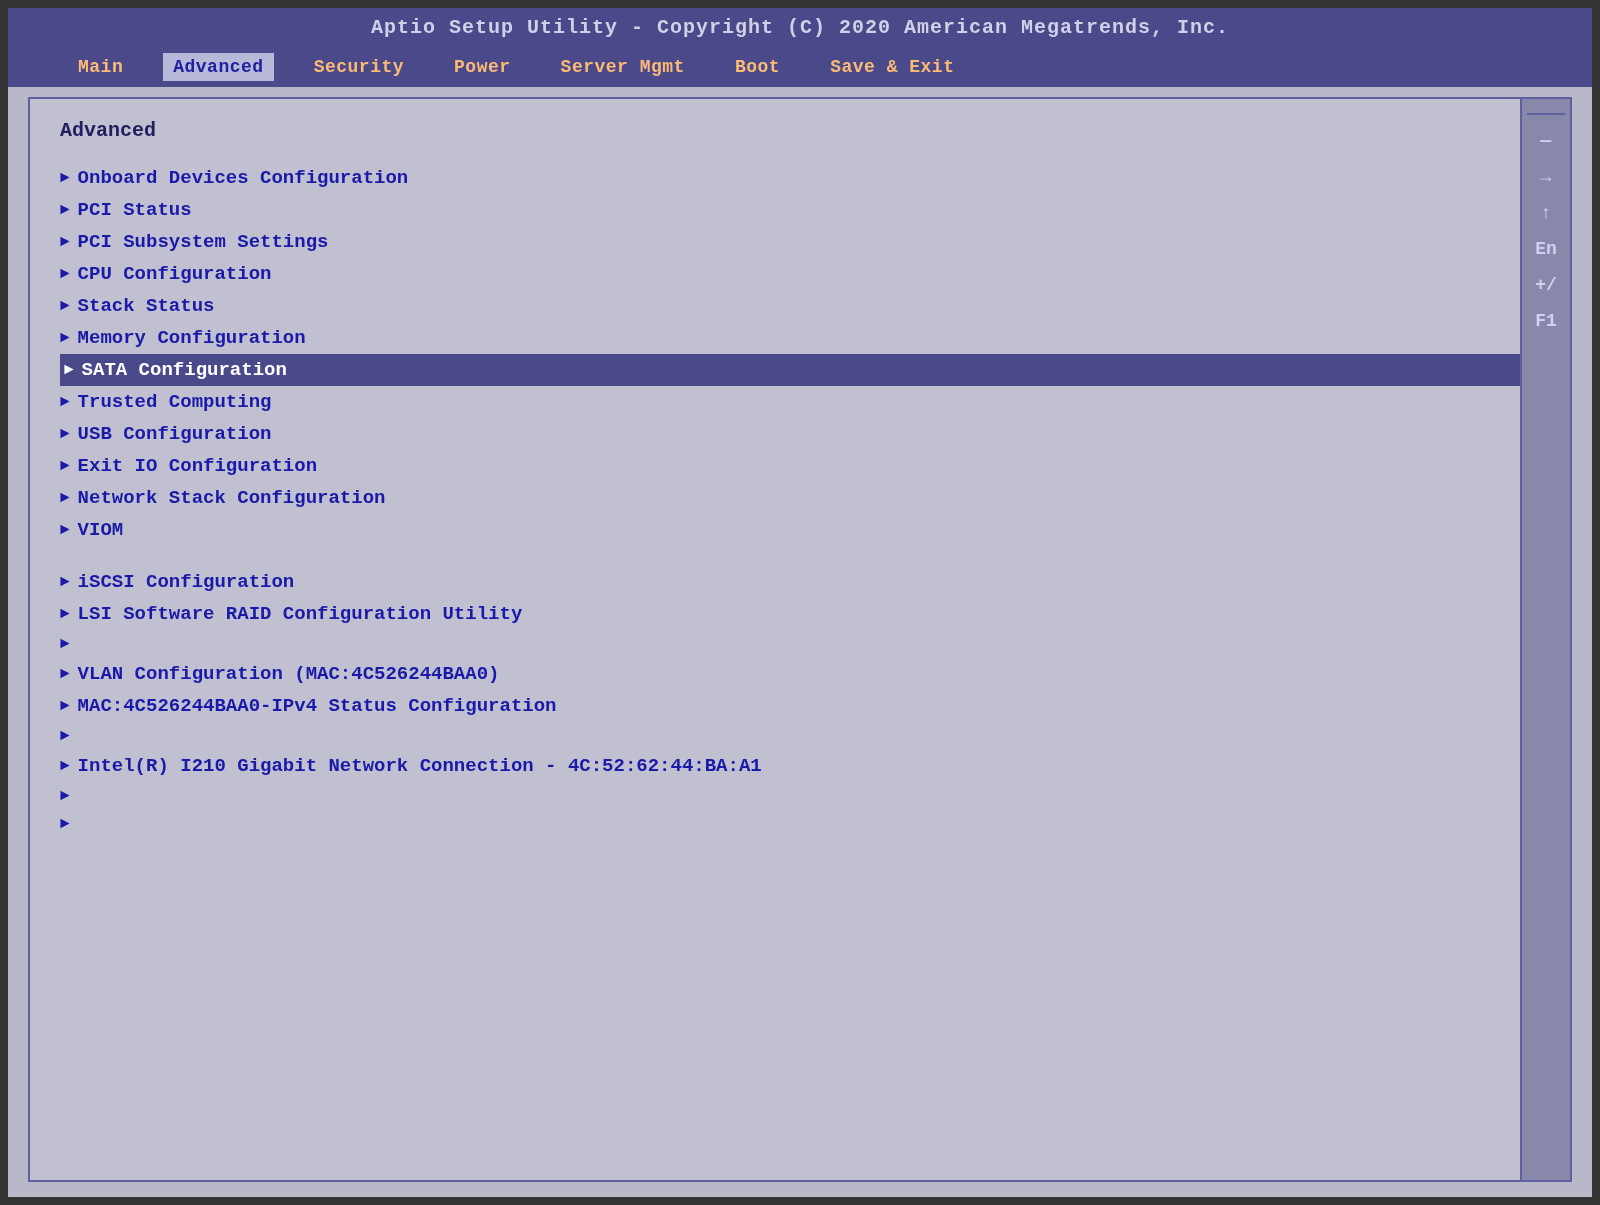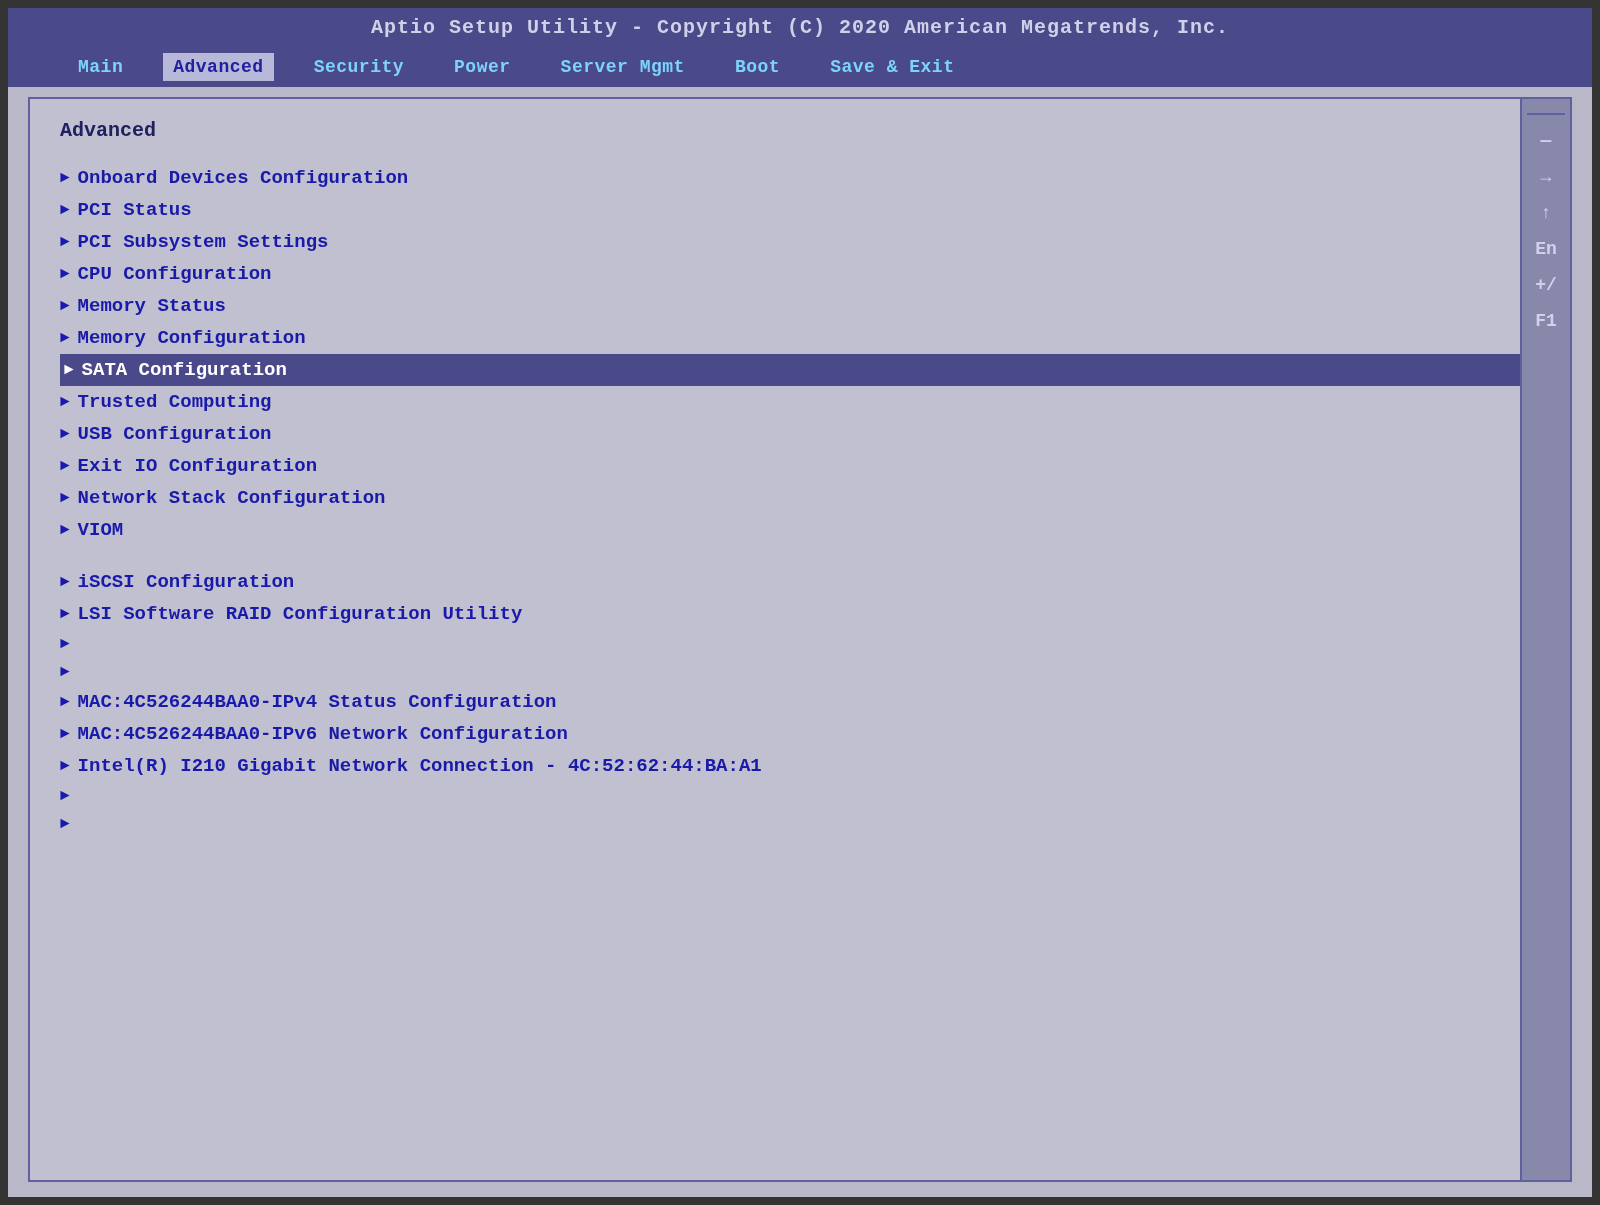--- a/index.html
+++ b/index.html
@@ -38,21 +38,21 @@
     
     .menu-bar {
       background: #4a4a8a;
       display: flex;
       padding: 6px 0 6px 60px;
       gap: 30px;
       align-items: center;
     }
 
     .menu-item {
-      color: #7dd3fc;
+      color: #fdba74;
       font-size: 18px;
       font-weight: bold;
       padding: 4px 10px;
       cursor: pointer;
       letter-spacing: 0.5px;
     }
 
     .menu-item.active {
       background: #b8b8d8;
       color: #2020a0;
@@ -178,21 +178,21 @@
       <li>
         <span class="arrow">►</span>
         <span>PCI Subsystem Settings</span>
       </li>
       <li>
         <span class="arrow">►</span>
         <span>CPU Configuration</span>
       </li>
       <li>
         <span class="arrow">►</span>
-        <span>Memory Status</span>
+        <span>Stack Status</span>
       </li>
       <li>
         <span class="arrow">►</span>
         <span>Memory Configuration</span>
       </li>
       <li class="highlighted">
         <span class="arrow">►</span>
         <span>SATA Configuration</span>
       </li>
       <li>
@@ -226,28 +226,28 @@
       </li>
       <li>
         <span class="arrow">►</span>
         <span>LSI Software RAID Configuration Utility</span>
       </li>
       <li>
         <span class="arrow">►</span>
       </li>
       <li>
         <span class="arrow">►</span>
+        <span>VLAN Configuration (MAC:4C526244BAA0)</span>
       </li>
       <li>
         <span class="arrow">►</span>
         <span>MAC:4C526244BAA0-IPv4 Status Configuration</span>
       </li>
       <li>
         <span class="arrow">►</span>
-        <span>MAC:4C526244BAA0-IPv6 Network Configuration</span>
       </li>
       <li>
         <span class="arrow">►</span>
         <span>Intel(R) I210 Gigabit  Network Connection - 4C:52:62:44:BA:A1</span>
       </li>
       <li>
         <span class="arrow">►</span>
       </li>
       <li>
         <span class="arrow">►</span>

